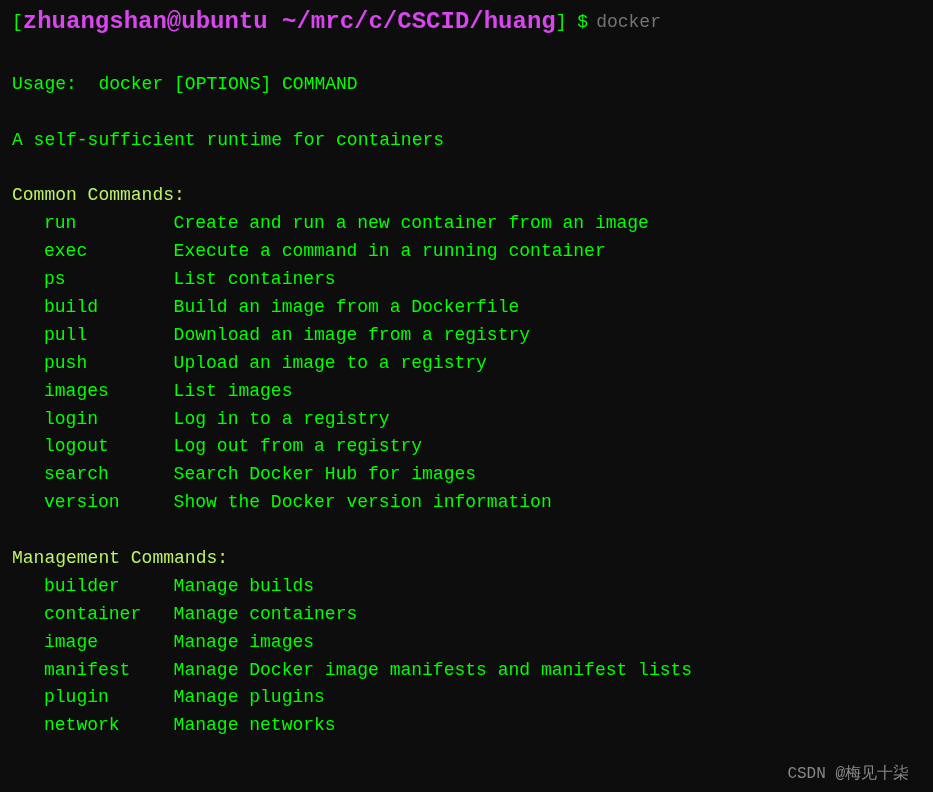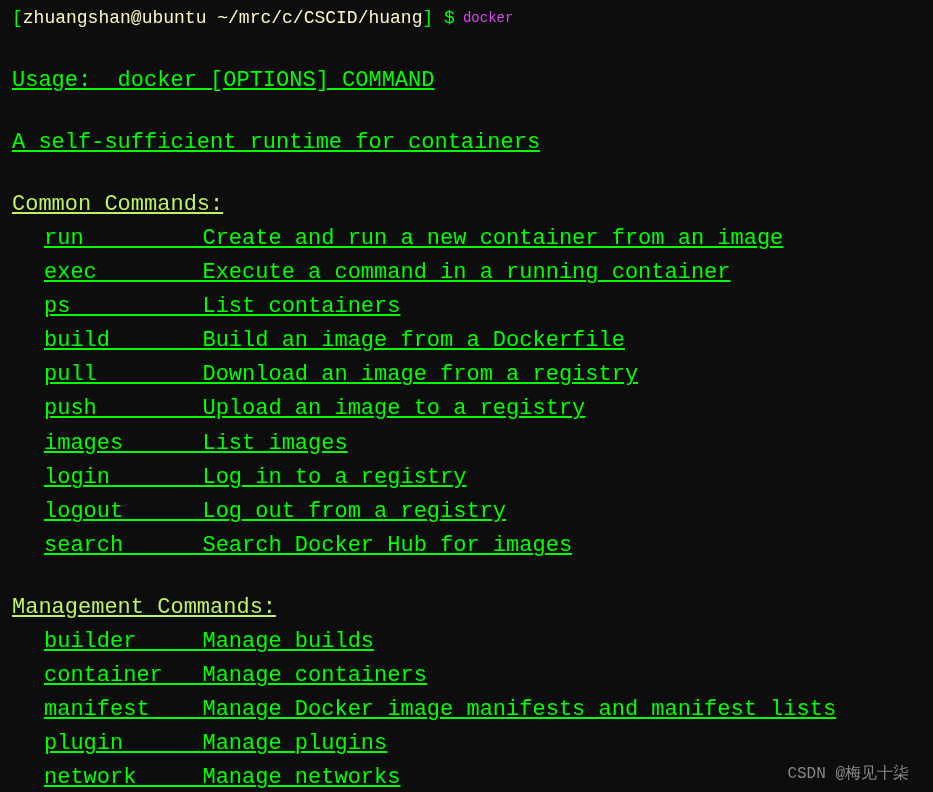--- a/index.html
+++ b/index.html
@@ -31,44 +31,44 @@
       align-items: center;
       margin-bottom: 4px;
     }
 
     .bracket-decoration {
       color: #00ff00;
       font-size: 18px;
     }
 
     .path-user {
-      color: #fef9c3;
-      font-size: 18px;
+      color: #d946ef;
+      font-size: 24px;
+      font-weight: bold;
     }
 
     .dollar-sign {
       color: #00ff00;
       margin-right: 8px;
       font-size: 18px;
     }
 
     .command-text {
-      color: #d946ef;
-      font-size: 14px;
+      color: #737373;
+      font-size: 18px;
     }
 
     .output-block {
       margin-top: 8px;
     }
 
     .line {
       line-height: 1.55;
       white-space: pre;
-      font-size: 22px;
-      text-decoration: underline;
+      font-size: 18px;
     }
 
     .section-header {
       color: #bef264;
       font-weight: normal;
     }
 
     .watermark {
       position: absolute;
       bottom: 16px;
@@ -119,29 +119,31 @@
         <div class="line indent">run         Create and run a new container from an image</div>
         <div class="line indent">exec        Execute a command in a running container</div>
         <div class="line indent">ps          List containers</div>
         <div class="line indent">build       Build an image from a Dockerfile</div>
         <div class="line indent">pull        Download an image from a registry</div>
         <div class="line indent">push        Upload an image to a registry</div>
         <div class="line indent">images      List images</div>
         <div class="line indent">login       Log in to a registry</div>
         <div class="line indent">logout      Log out from a registry</div>
         <div class="line indent">search      Search Docker Hub for images</div>
+        <div class="line indent">version     Show the Docker version information</div>
       </div>
 
     <div class="blank"></div>
 
     <div class="line section-header">Management Commands:</div>
 
     <div id="management-commands-list">
         <div class="line indent">builder     Manage builds</div>
         <div class="line indent">container   Manage containers</div>
+        <div class="line indent">image       Manage images</div>
         <div class="line indent">manifest    Manage Docker image manifests and manifest lists</div>
         <div class="line indent">plugin      Manage plugins</div>
         <div class="line indent">network     Manage networks</div>
       </div>
 
   </div>
 
   <div class="watermark">CSDN @梅见十柒</div>
 
 </div>

